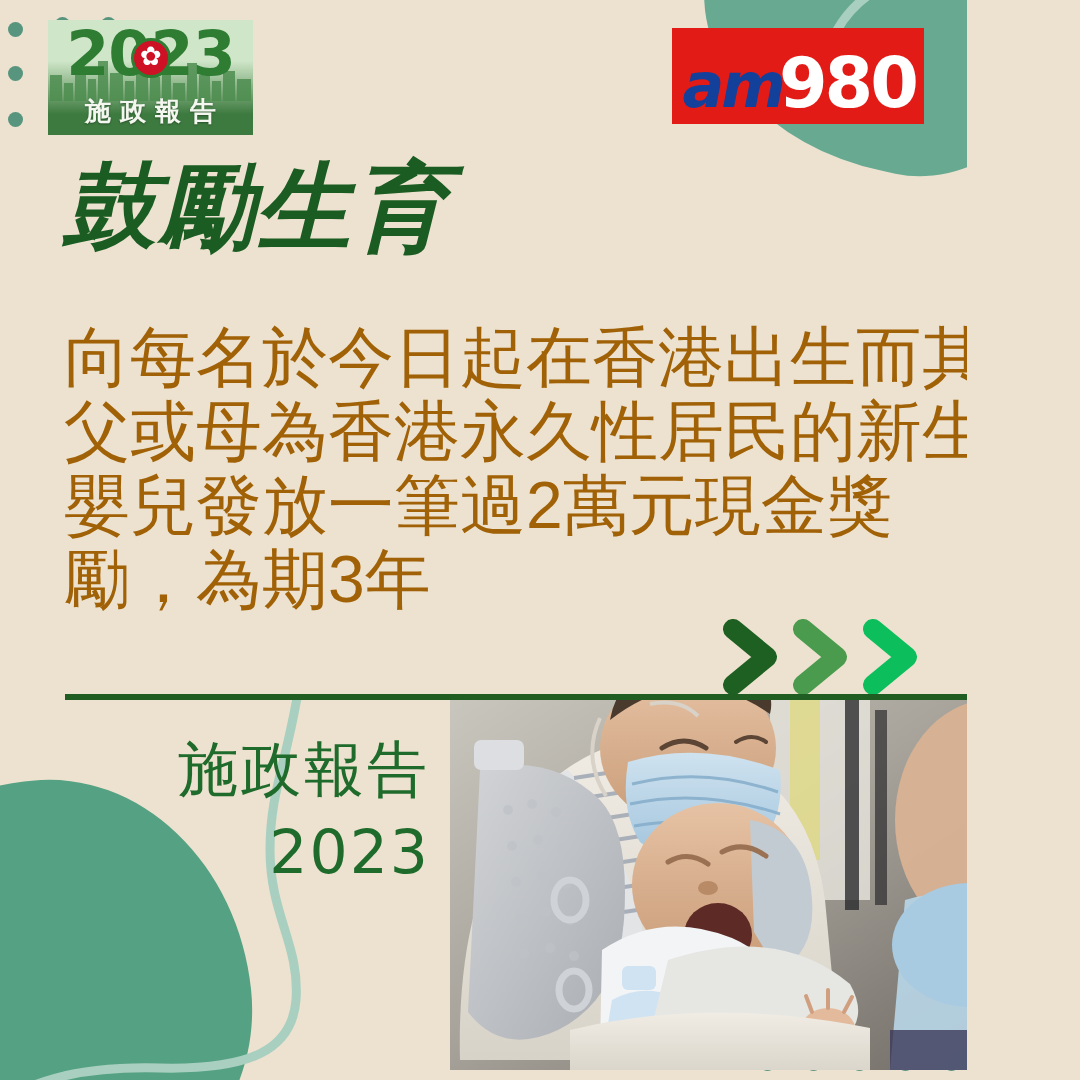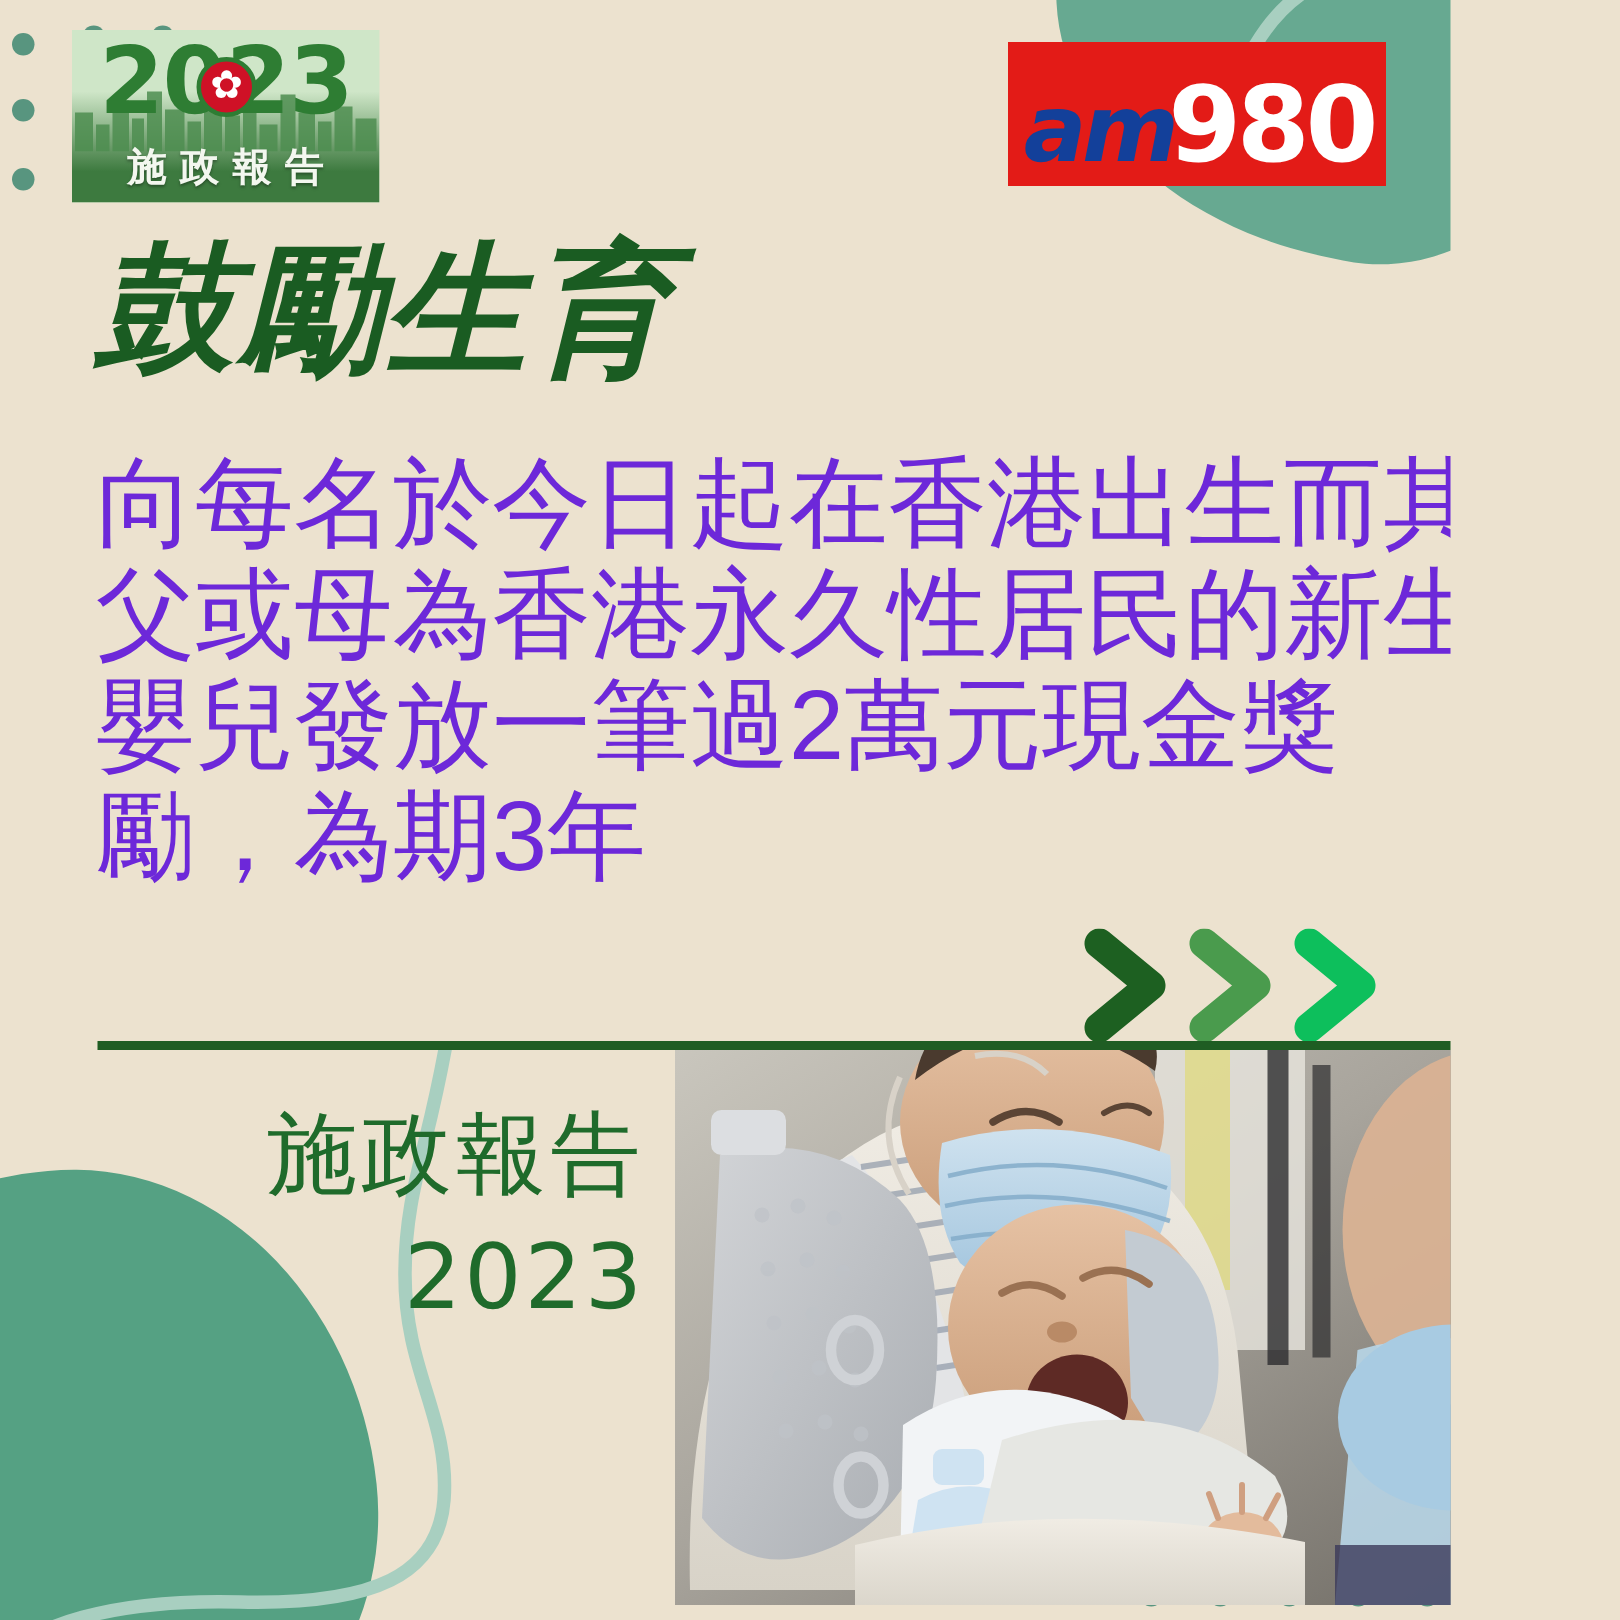--- a/index.html
+++ b/index.html
@@ -251,21 +251,21 @@
     <div class="logo-label">施政報告</div>
   </div>
 
   <div class="am730" style="background: rgb(227, 27, 23);">
     <span class="am" style="color: rgb(19, 64, 154);">am</span>
     <span class="n730" style="color: rgb(255, 255, 255);">980</span>
   </div>
 
   <div class="headline" style="color: rgb(26, 92, 34); font-style: italic;">鼓勵生育</div>
 
-  <div class="body-copy" style="color: #6d28d9;">向每名於今日起在香港出生而其父或母為香港永久性居民的新生嬰兒發放一筆過2萬元現金獎勵，為期3年</div>
+  <div class="body-copy" style="color: #a16207; margin-top: 22px;">向每名於今日起在香港出生而其父或母為香港永久性居民的新生嬰兒發放一筆過2萬元現金獎勵，為期3年</div>
 
   <div class="chevrons">
     <svg class="chev" viewBox="0 0 66 76">
       <path d="M 14 10 L 48 38 L 14 66" fill="none" stroke="#1d6021" stroke-width="20" stroke-linecap="round" stroke-linejoin="round"></path>
     </svg>
     <svg class="chev" viewBox="0 0 66 76">
       <path d="M 14 10 L 48 38 L 14 66" fill="none" stroke="#4a9b4d" stroke-width="20" stroke-linecap="round" stroke-linejoin="round"></path>
     </svg>
     <svg class="chev" viewBox="0 0 66 76">
       <path d="M 14 10 L 48 38 L 14 66" fill="none" stroke="#0dbf5c" stroke-width="20" stroke-linecap="round" stroke-linejoin="round"></path>

